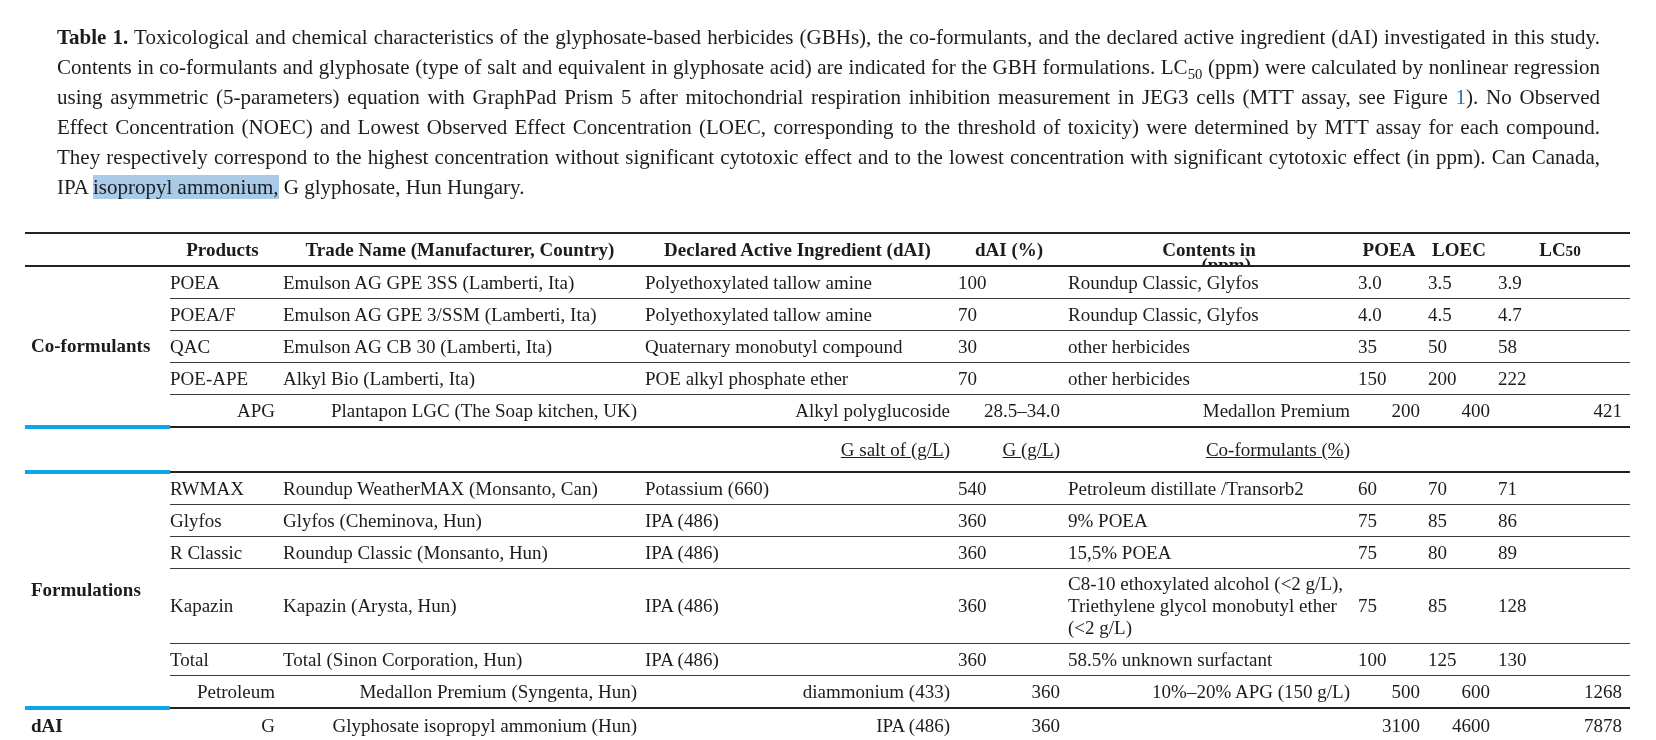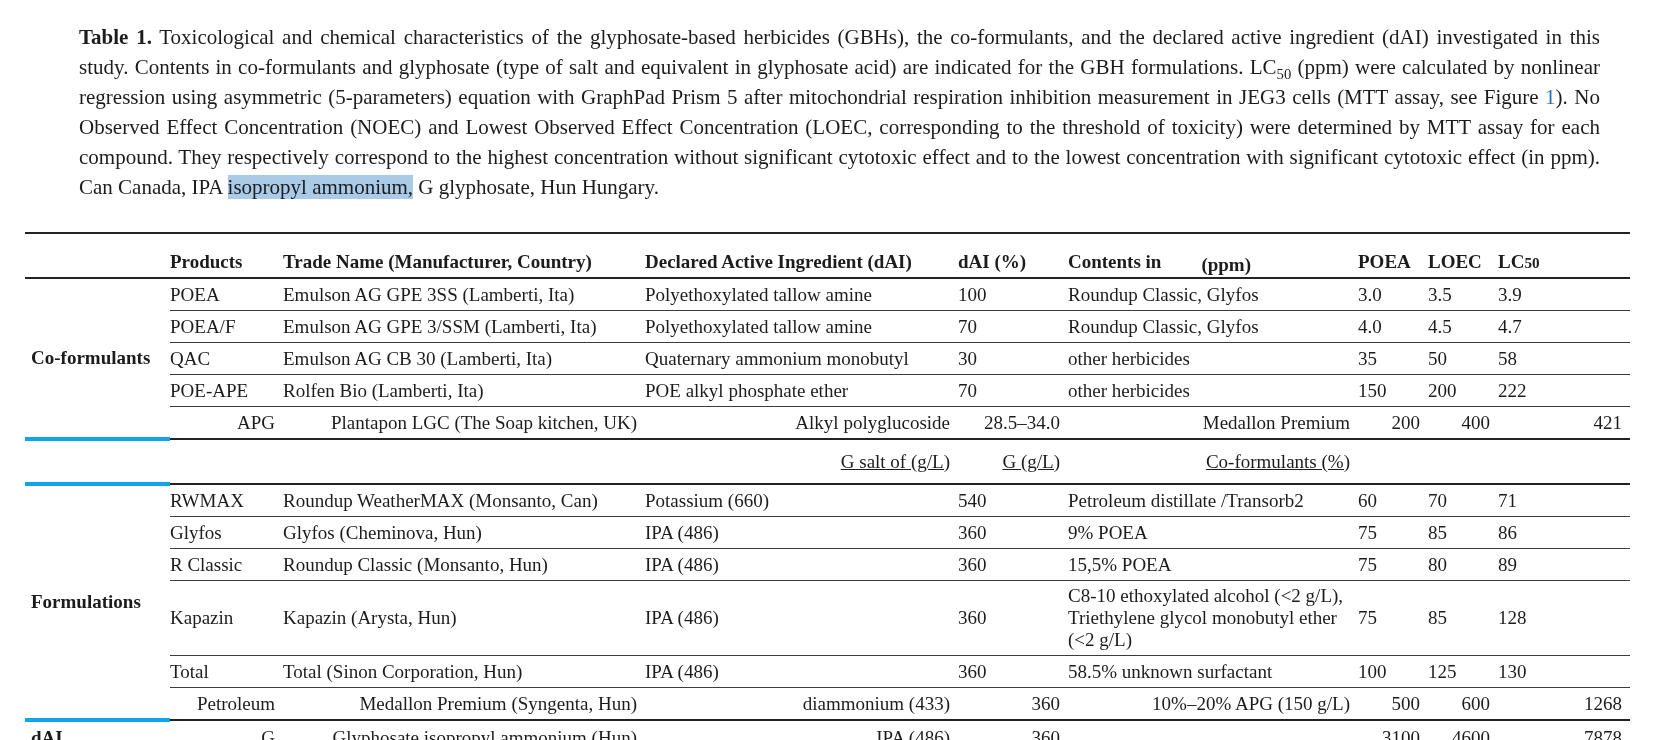--- a/index.html
+++ b/index.html
@@ -3,37 +3,37 @@
 <meta charset="utf-8">
 <style>
   html,body { margin:0; padding:0; }
   body {
     width:1656px; height:740px; background:#ffffff; overflow:hidden;
     font-family:"Liberation Serif","DejaVu Serif",serif; color:#1c1c1c;
     --hl:#a9cbe8; --link:#2570b4;
   }
   
   .caption {
-    margin:22px 56px 0 79px;
+    margin:22px 56px 0 57px;
     font-size:21px; line-height:30px; text-align:justify;
   }
   .caption b { font-weight:bold; }
   .caption sub { font-size:70%; line-height:0; }
   .fig-link { color:var(--link); text-decoration:none; cursor:pointer; }
   .hl { background:var(--hl); }
   
   table {
     border-collapse:collapse; table-layout:fixed;
     width:1605px; margin:30px 0 0 25px;
     font-size:19px;
   }
   th {
-    font-weight:bold; text-align:left; vertical-align:middle;
+    font-weight:bold; text-align:center; vertical-align:middle;
     border-top:2px solid #222; border-bottom:2px solid #222;
-    padding:16px 8px 4px 0; height:23px; white-space:nowrap; overflow:hidden;
+    padding:4px 8px 4px 0; height:23px; white-space:nowrap; overflow:hidden;
   }
   td {
     border-bottom:1px solid #3c3c3c;
     padding:4px 8px 4px 0; height:23px; vertical-align:middle;
     overflow:hidden;
   }
   td.sec-end { border-bottom:2px solid #222;text-align:right; }
   td.group-cell { font-weight:bold; padding-left:6px; border-bottom:4px solid #0ea5e9; }
   th.group-h { padding-left:6px; }
   tr.subhead td { padding-top:9px; padding-bottom:9px;text-decoration:underline; }
@@ -93,32 +93,32 @@
         <td>
           <div>Roundup Classic, Glyfos</div>
         </td>
         <td>4.0</td>
         <td>4.5</td>
         <td>4.7</td>
       </tr>
       <tr>
         <td>QAC</td>
         <td>Emulson AG CB 30 (Lamberti, Ita)</td>
-        <td>Quaternary ammonium monobutyl</td>
+        <td>Quaternary monobutyl compound</td>
         <td>30</td>
         <td>
           <div>other herbicides</div>
         </td>
         <td>35</td>
         <td>50</td>
         <td>58</td>
       </tr>
       <tr>
         <td>POE-APE</td>
-        <td>Rolfen Bio (Lamberti, Ita)</td>
+        <td>Alkyl Bio (Lamberti, Ita)</td>
         <td>POE alkyl phosphate ether</td>
         <td>70</td>
         <td>
           <div>other herbicides</div>
         </td>
         <td>150</td>
         <td>200</td>
         <td>222</td>
       </tr>
       <tr>

